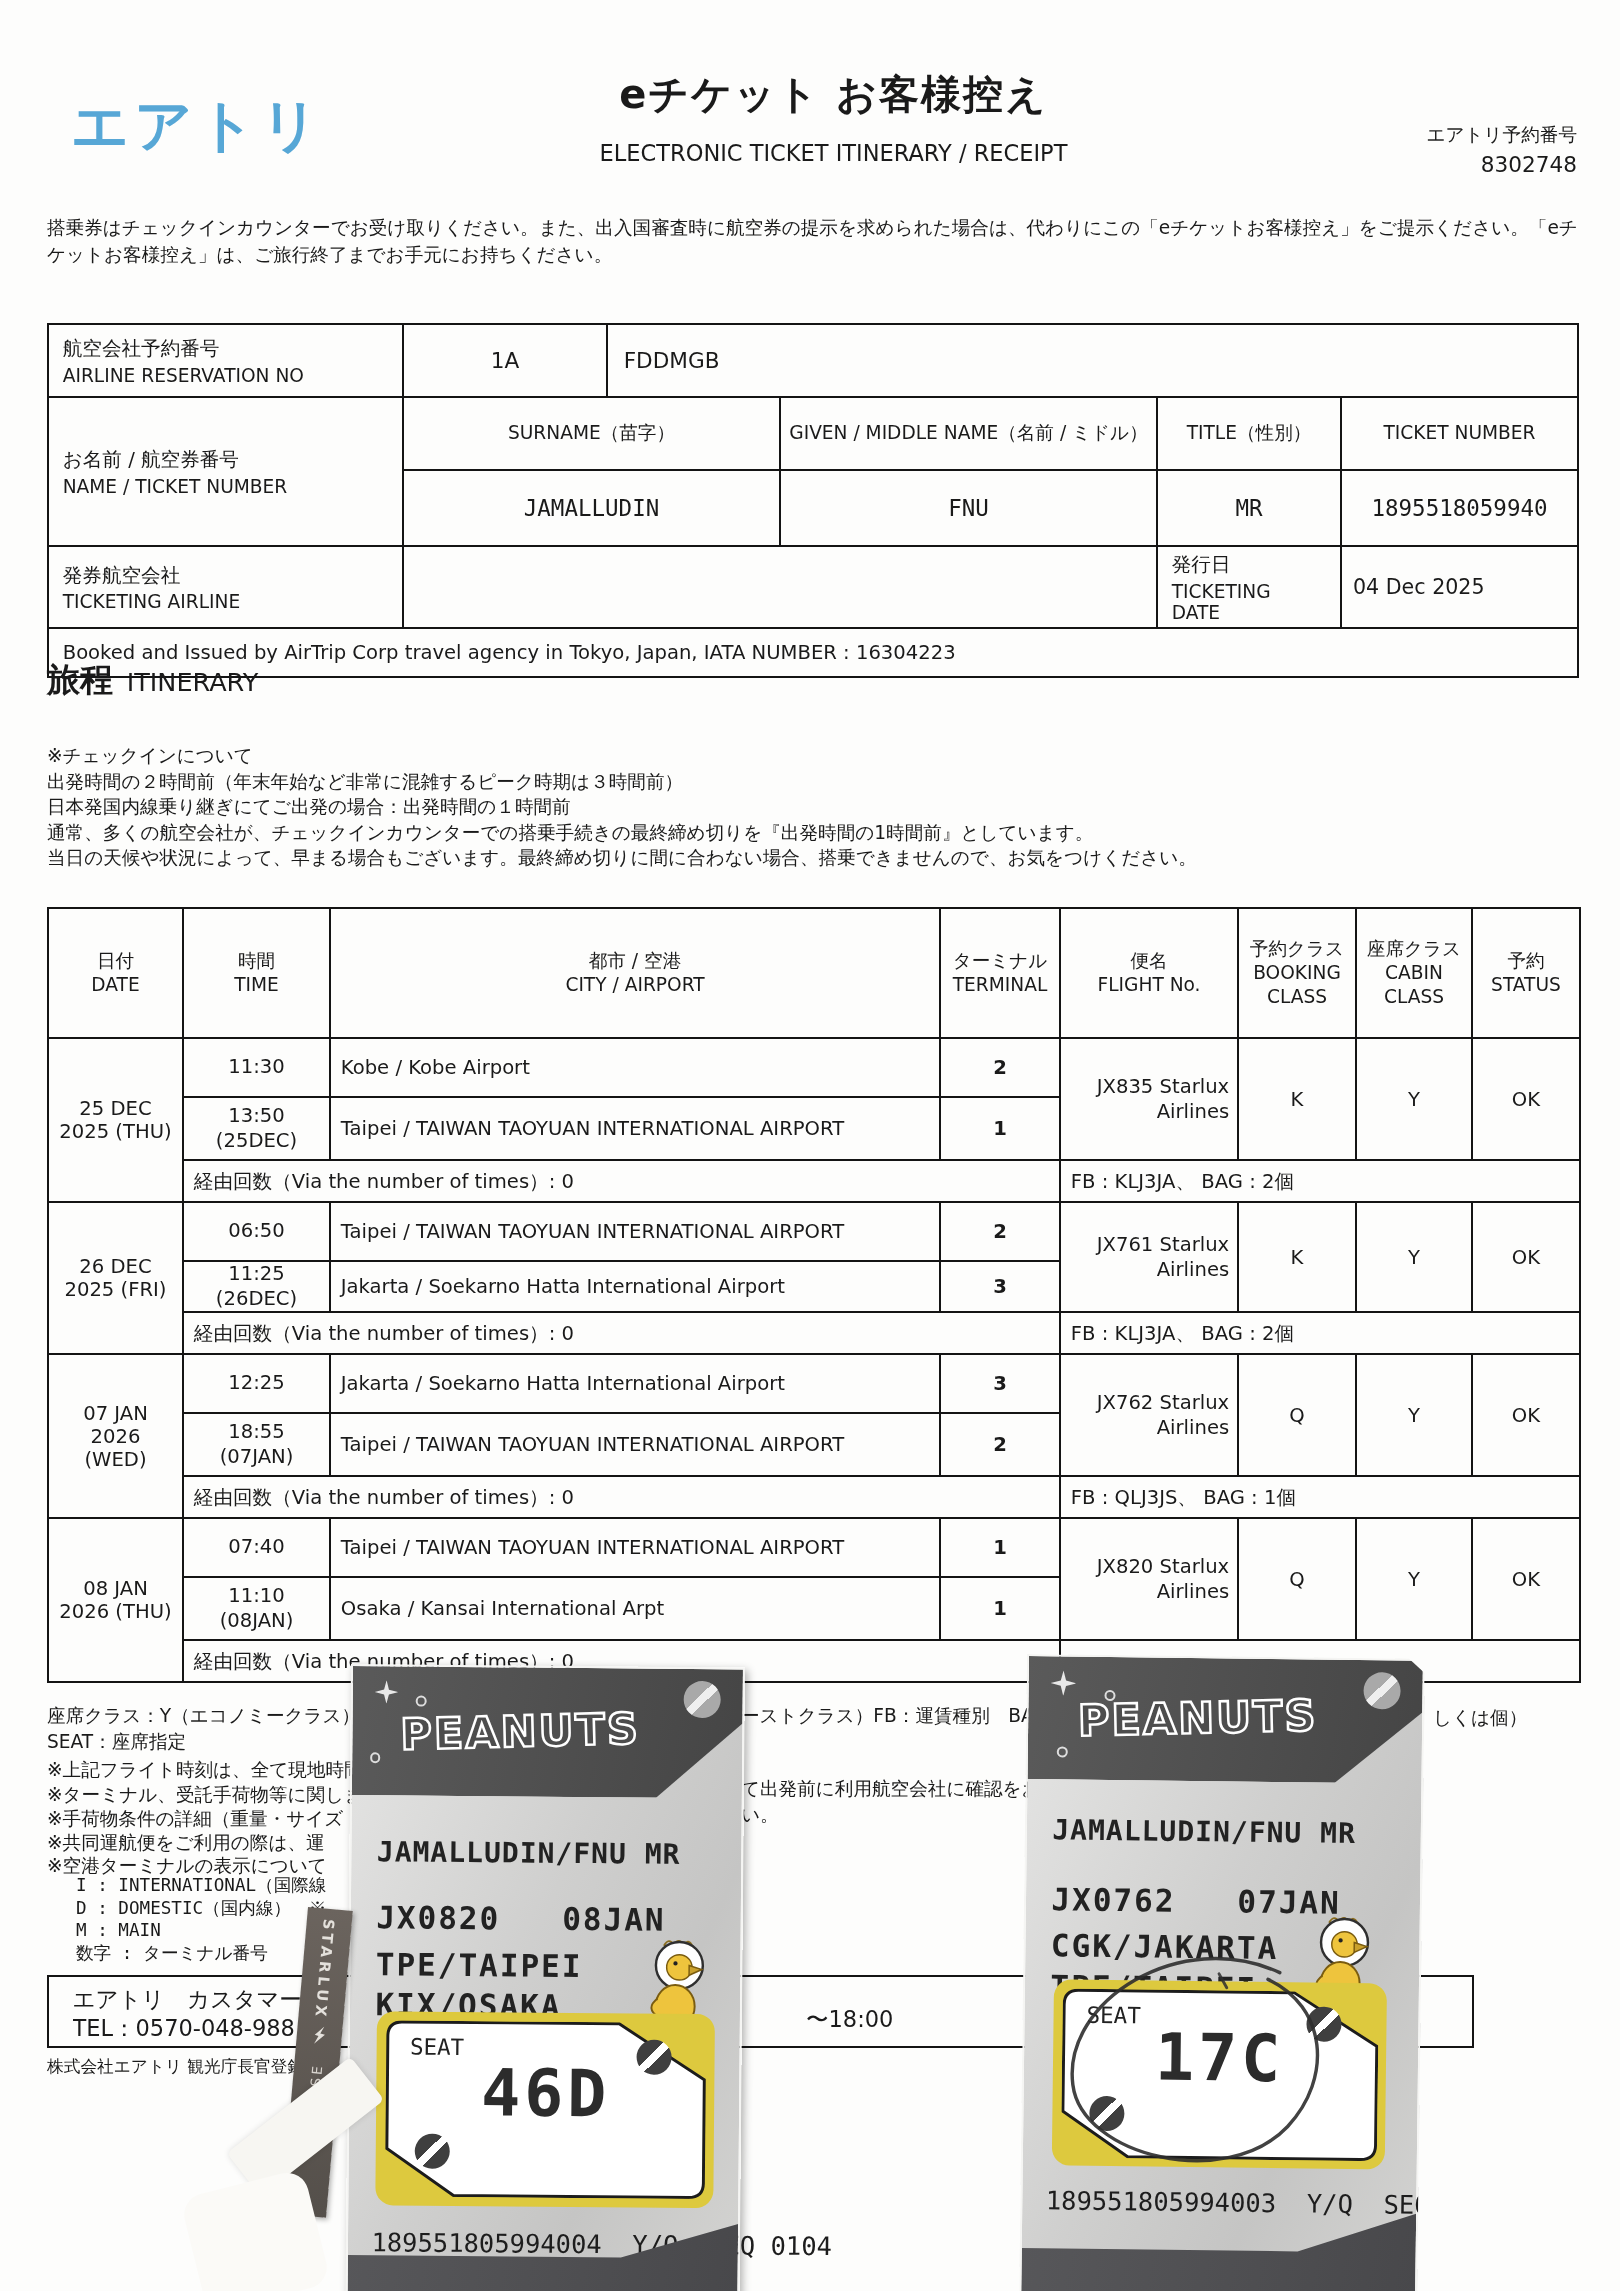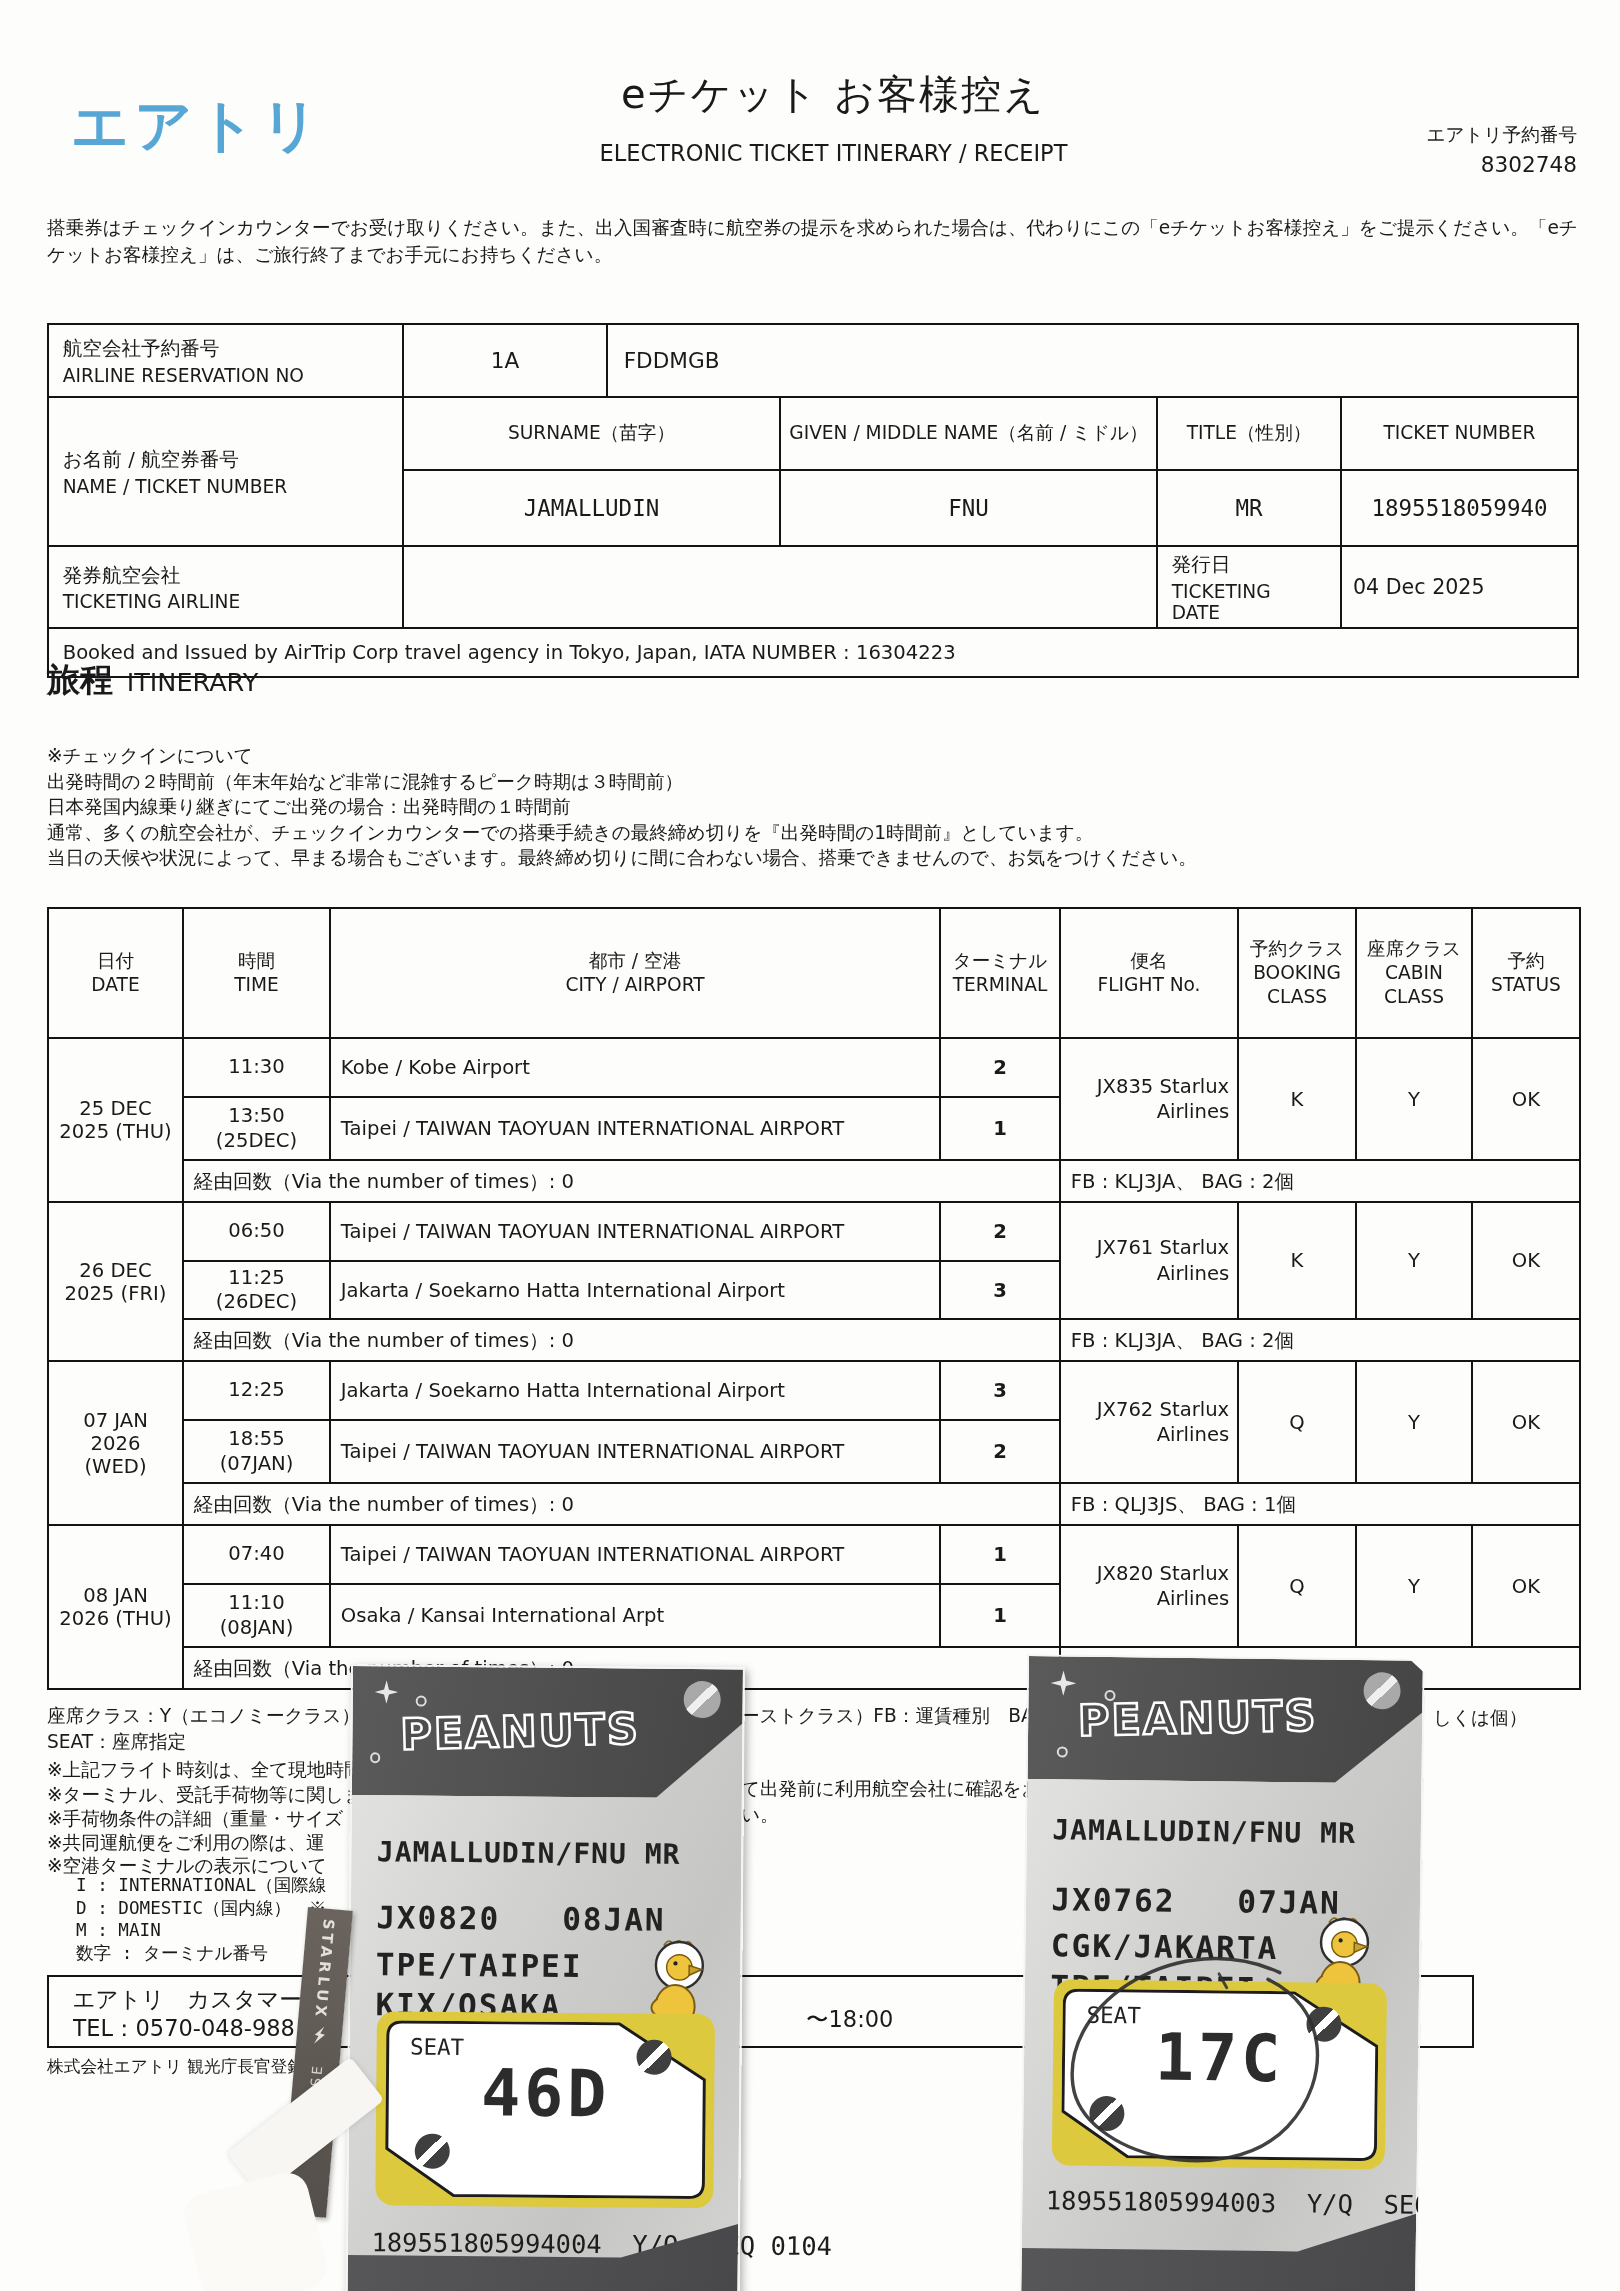--- a/index.html
+++ b/index.html
@@ -6,21 +6,21 @@
   .page {
     position:relative; width:1620px; height:2292px; background:#fdfdfc;
     overflow:hidden; font-family:"DejaVu Sans","Liberation Sans",sans-serif;
     color:#1a1a1a; margin:0 auto;
   }
   .abs { position:absolute; }
   .nowrap { white-space:nowrap; overflow:hidden; }
 
   
   .logo { left:71px; top:88px; font-size:57px; font-weight:800; color:#57a7d6; letter-spacing:4.9px; }
-  .doc-title { left:412px; top:67px; width:843px; text-align:center; font-size:40px; font-weight:400; letter-spacing:2px; }
+  .doc-title { left:412px; top:67px; width:843px; text-align:center; font-size:40px; font-weight:700; letter-spacing:2px; }
   .doc-subtitle { left:412px; top:140px; width:843px; text-align:center; font-size:22.5px; font-weight:500; }
   .booking-ref { right:43px; top:122px; text-align:right; }
   .booking-ref .lbl { font-size:18.6px; }
   .booking-ref .num { font-size:21.6px; margin-top:3.9px; }
 
   .intro { left:47px; top:214px; width:1539px; font-size:18.6px; line-height:27.4px; }
 
   
   table { border-collapse:collapse; table-layout:fixed; }
   .t1, .t2 { position:absolute; left:47px; border:2.9px solid #141414; }
@@ -257,21 +257,21 @@
             <div>2025 (FRI)</div>
           </td>
       <td class="timecell">06:50</td>
       <td class="citycell">Taipei / TAIWAN TAOYUAN INTERNATIONAL AIRPORT</td>
       <td class="termcell">2</td>
       <td rowspan="2" class="flightcell">JX761 Starlux Airlines</td>
       <td rowspan="2" class="classcell">K</td>
       <td rowspan="2" class="classcell">Y</td>
       <td rowspan="2" class="classcell">OK</td>
     </tr>
-    <tr style="height:58px">
+    <tr style="height:51px">
       <td class="timecell">
             <div>11:25</div>
             <div>(26DEC)</div>
           </td>
       <td class="citycell">Jakarta / Soekarno Hatta International Airport</td>
       <td class="termcell">3</td>
     </tr>
     <tr style="height:42px">
       <td colspan="3" class="viacell">経由回数（Via the number of times）: 0</td>
       <td colspan="4" class="fbcell">FB : KLJ3JA、 BAG : 2個</td>

